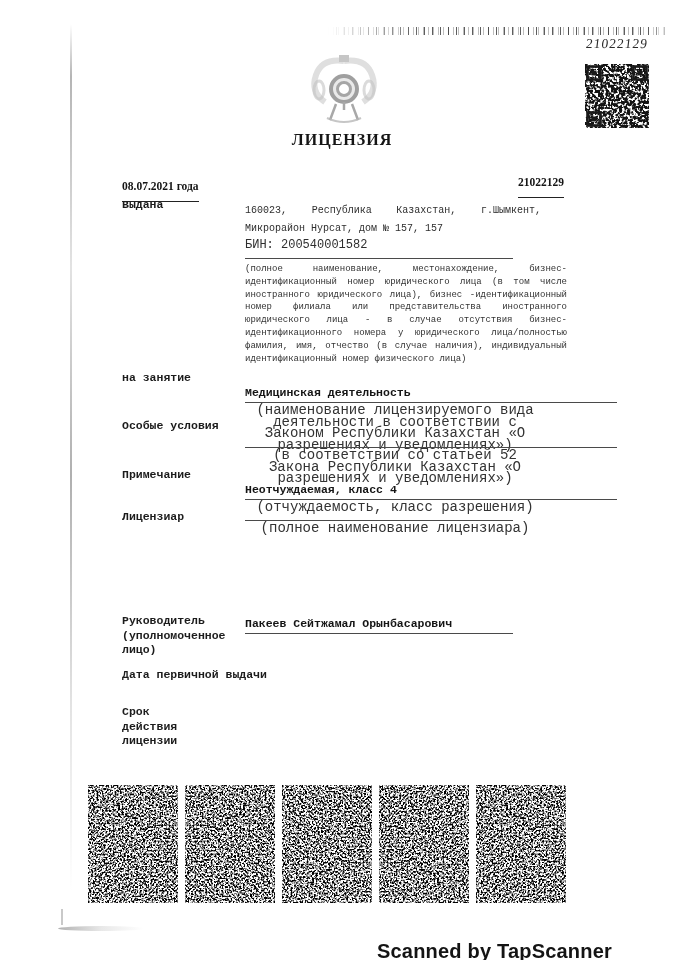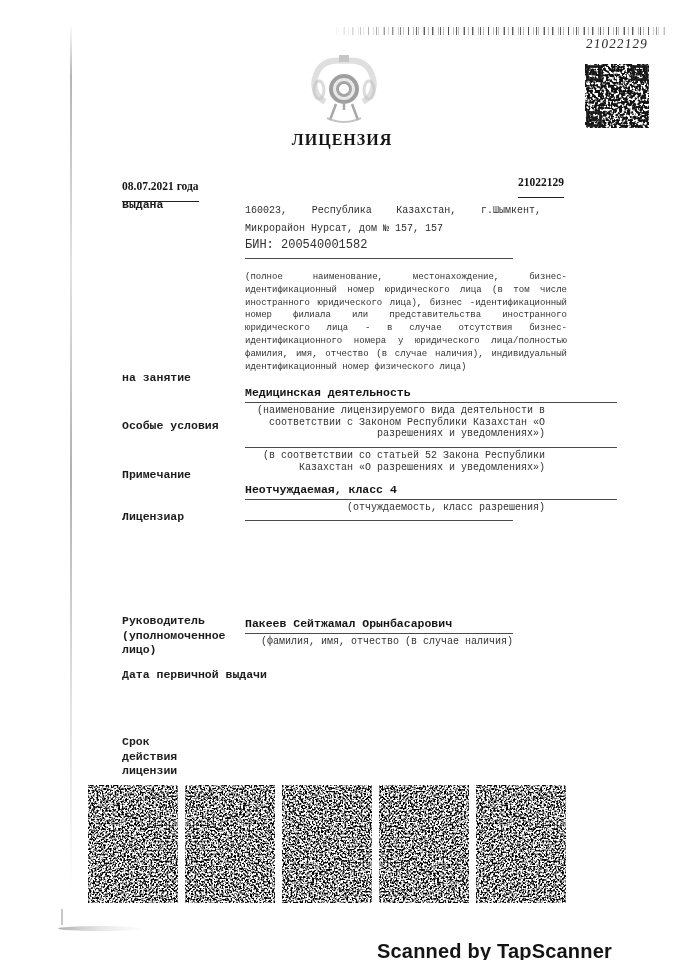--- a/index.html
+++ b/index.html
@@ -37,32 +37,32 @@
   .smudge-v{position:absolute; left:61px; top:909px; width:2px; height:16px; background:rgba(120,120,120,.4);}
   .tapscanner{
     position:absolute; top:928px; right:66px;
     font-family:"Liberation Sans", sans-serif; font-weight:bold;
     font-size:20px; color:#141414; letter-spacing:.2px;margin-top:12px;
   }
   
   .row{position:absolute; left:122px; display:flex; align-items:flex-start;font-family:Liberation Mono, monospace;}
   .label{width:123px; flex:none; font-weight:bold; font-size:11.5px; line-height:14.5px; color:#1c1c1c;}
   .label.wide{width:135px; margin-right:-12px;}
-  .label.narrow{max-width:86px;margin-top:30px;}
+  .label.narrow{max-width:86px;}
   .label.nowrap{white-space:nowrap;}
   .content{width:296px;}
   .value{font-weight:bold; font-size:11.5px; line-height:18px; color:#151515;
          text-align:justify; text-align-last:left;}
   .addr{font-size:10px; line-height:18px; color:#2e2e2e; text-align:justify; text-align-last:left; margin-top:4px;}
   .bin{font-size:12px; line-height:14px; color:#2e2e2e;}
   .rule{border-top:1.2px solid #4a4a4a; height:0;}
   .rule.w-short{width:268px;}
   .note-block{width:322px; font-size:9px; line-height:12.8px; color:#333;
-              text-align:justify; text-align-last:left; margin-top:12px;}
-  .caption{width:300px; font-size:10px; line-height:11.5px; color:#333; text-align:right; margin-top:2px;}
+              text-align:justify; text-align-last:left; margin-top:4px;}
+  .caption{width:300px; font-size:14px; line-height:11.5px; color:#333; text-align:center; margin-top:2px;}
   .value-line{border-bottom:1.2px solid #4a4a4a; min-height:16px;}
   .value-line.w-long{width:372px;margin-top:12px;}
   .value-line.w-short{width:268px;}
   .para{font-weight:bold; font-size:11.5px; line-height:17px; color:#151515;
         text-align:justify; text-align-last:left; width:296px;}
   .title{
     position:absolute; left:122px; top:131px; width:440px; text-align:center;
     font-weight:bold; font-size:16px; letter-spacing:1px; color:#151515;
   }
   .date-row{position:absolute; left:122px; top:176px; width:498px; height:18px;}
@@ -167,28 +167,28 @@
     <div class="content">
       <div class="value-line w-long"><span class="value">Неотчуждаемая, класс 4</span></div>
       <div class="caption">(отчуждаемость, класс разрешения)</div>
     </div>
   </div>
 
   <div class="row" style="top:510px">
     <div class="label">Лицензиар</div>
     <div class="content">
       <div class="rule w-short" style="margin-top:10px"></div>
+      <div class="caption">(полное наименование лицензиара)</div>
     </div>
   </div>
 
   <div class="row" style="top:614px">
     <div class="label wide">Руководитель (уполномоченное лицо)</div>
     <div class="content">
       <div class="value-line w-short"><span class="value">Пакеев Сейтжамал Орынбасарович</span></div>
-      <div class="caption" style="width:268px">(фамилия, имя, отчество (в случае наличия)</div>
     </div>
   </div>
 
   <div class="row" style="top:668px">
     <div class="label nowrap">Дата первичной выдачи</div>
   </div>
 
   <div class="row" style="top:705px">
     <div class="label narrow">Срок действия лицензии</div>
   </div>

